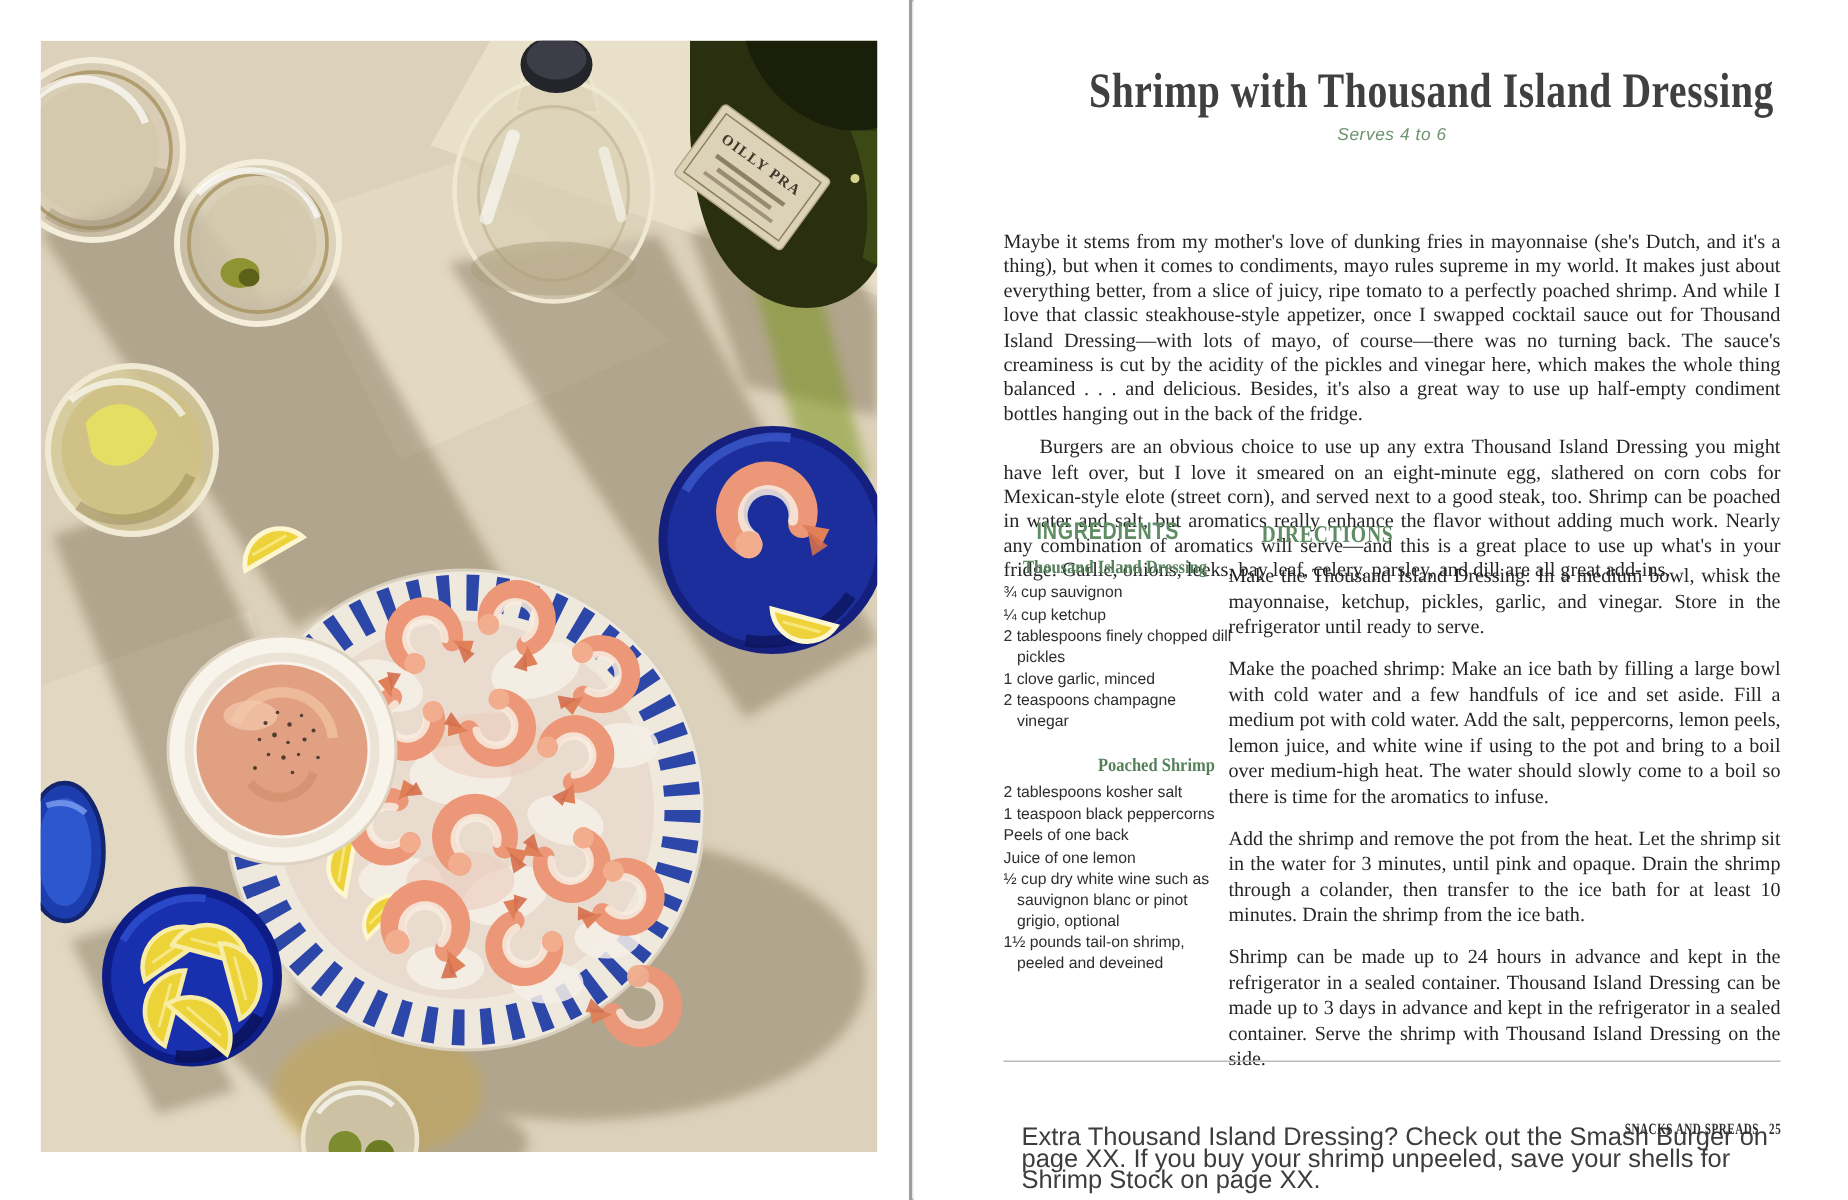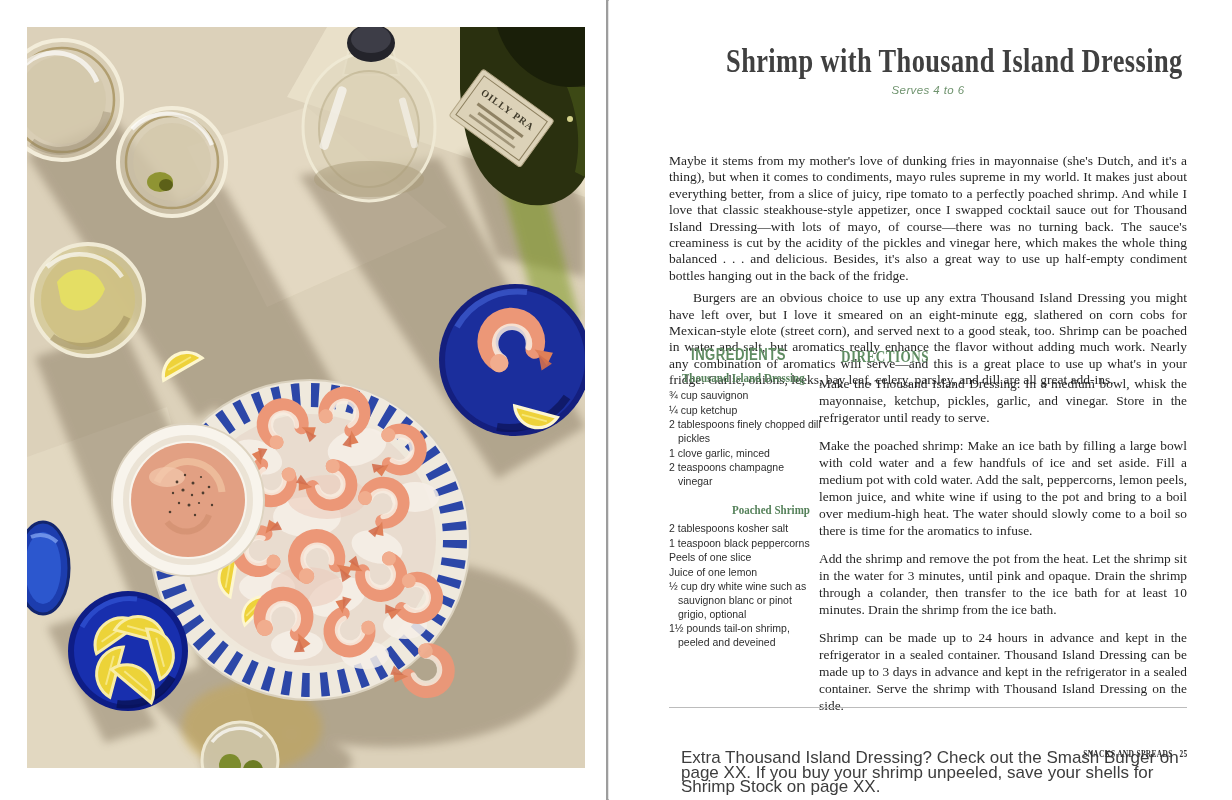--- a/index.html
+++ b/index.html
@@ -275,21 +275,21 @@
         <div class="ing-item">¾ cup sauvignon</div>
         <div class="ing-item">¼ cup ketchup</div>
         <div class="ing-item">2 tablespoons finely chopped dill pickles</div>
         <div class="ing-item">1 clove garlic, minced</div>
         <div class="ing-item">2 teaspoons champagne vinegar</div>
       </div>
       <div class="ing-group">
         <div class="ing-subhead"><span>Poached Shrimp</span></div>
         <div class="ing-item">2 tablespoons kosher salt</div>
         <div class="ing-item">1 teaspoon black peppercorns</div>
-        <div class="ing-item">Peels of one slice</div>
+        <div class="ing-item">Peels of one back</div>
         <div class="ing-item">Juice of one lemon</div>
         <div class="ing-item">½ cup dry white wine such as sauvignon blanc or pinot grigio, optional</div>
         <div class="ing-item">1½ pounds tail-on shrimp, peeled and deveined</div>
       </div>
     </div>
 
     <div class="rp-el directions">
       <div class="col-header"><span>DIRECTIONS</span></div>
       <p>Make the Thousand Island Dressing: In a medium bowl, whisk the mayonnaise, ketchup, pickles, garlic, and vinegar. Store in the refrigerator until ready to serve.</p>
       <p>Make the poached shrimp: Make an ice bath by filling a large bowl with cold water and a few handfuls of ice and set aside. Fill a medium pot with cold water. Add the salt, peppercorns, lemon peels, lemon juice, and white wine if using to the pot and bring to a boil over medium-high heat. The water should slowly come to a boil so there is time for the aromatics to infuse.</p>

